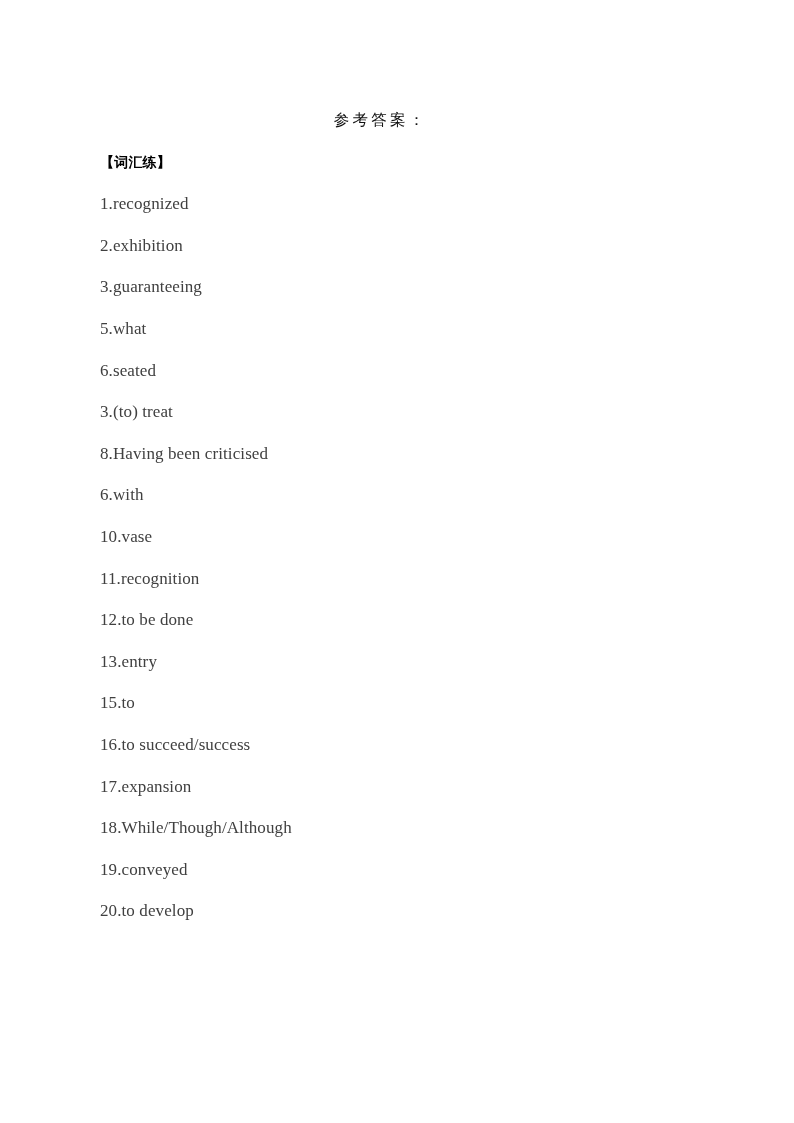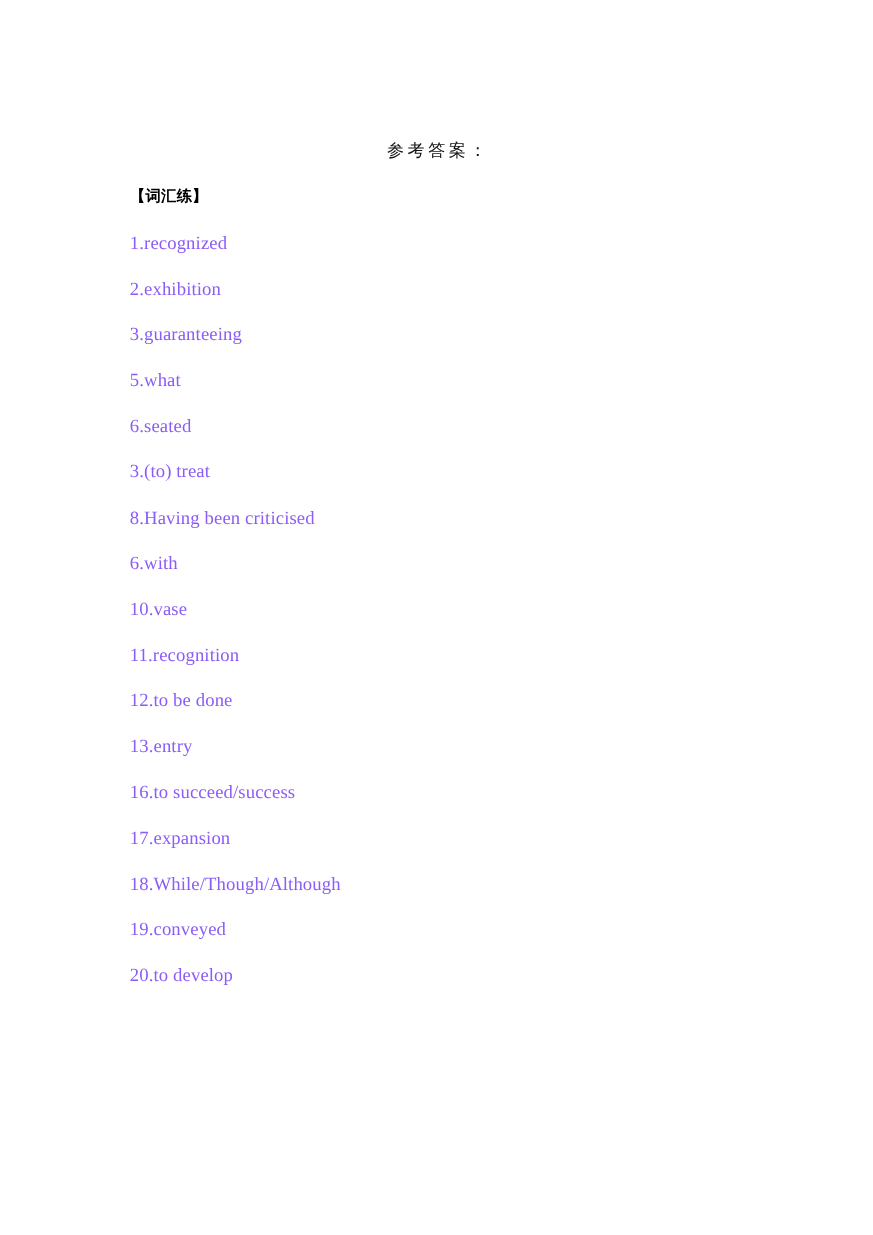--- a/index.html
+++ b/index.html
@@ -16,24 +16,23 @@
     background: #ffffff;
     overflow: hidden;
     font-family: "Liberation Serif", "DejaVu Serif", serif;
     color: #000000;
     -webkit-font-smoothing: antialiased;
   }
 
   
   .content {
     position: absolute;
-    left: 118px;
+    left: 100px;
     top: 0;
     width: 558px;
-    margin-top: 17px;
   }
 
   
   .doc-title {
     margin: 0;
     padding: 0;
     font-family: "DejaVu Serif", "Liberation Serif", serif;
     font-size: 15.5px;
     font-weight: 400;
     line-height: 41.6px;
@@ -69,21 +68,21 @@
   }
 
   .answer-line {
     margin: 0;
     padding: 0;
     font-size: 17px;
     font-weight: 400;
     line-height: 41.6px;
     letter-spacing: 0.1px;
     white-space: pre;
-    color: #8b5cf6;
+    color: #404040;
   }
 </style>
 </head>
 <body>
 
 <div class="page">
   <div class="content">
 
     <div class="title-spacer"></div>
 
@@ -97,20 +96,21 @@
       <li class="answer-line">3.guaranteeing</li>
       <li class="answer-line">5.what</li>
       <li class="answer-line">6.seated</li>
       <li class="answer-line">3.(to) treat</li>
       <li class="answer-line">8.Having been criticised</li>
       <li class="answer-line">6.with</li>
       <li class="answer-line">10.vase</li>
       <li class="answer-line">11.recognition</li>
       <li class="answer-line">12.to be done</li>
       <li class="answer-line">13.entry</li>
+      <li class="answer-line">15.to</li>
       <li class="answer-line">16.to succeed/success</li>
       <li class="answer-line">17.expansion</li>
       <li class="answer-line">18.While/Though/Although</li>
       <li class="answer-line">19.conveyed</li>
       <li class="answer-line">20.to develop</li>
     </ol>
 
   </div>
 </div>
 

